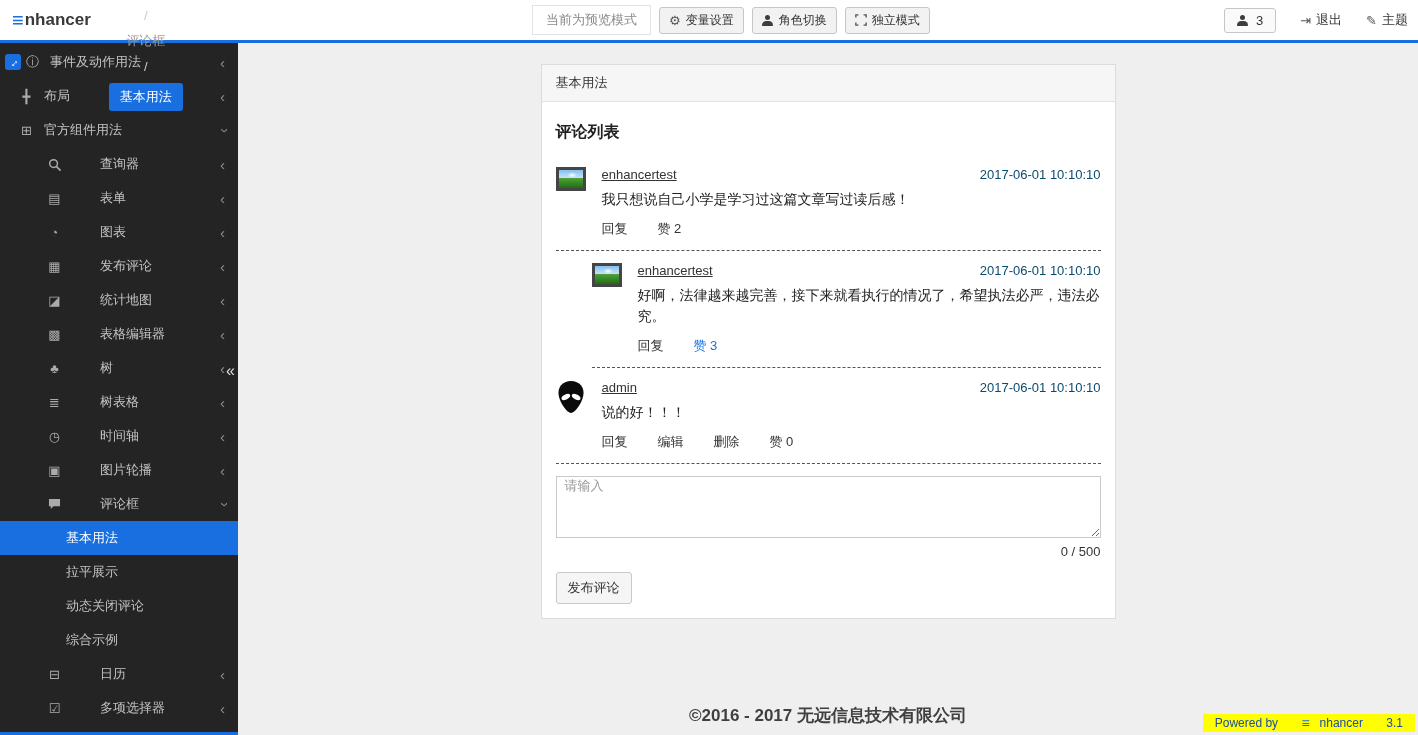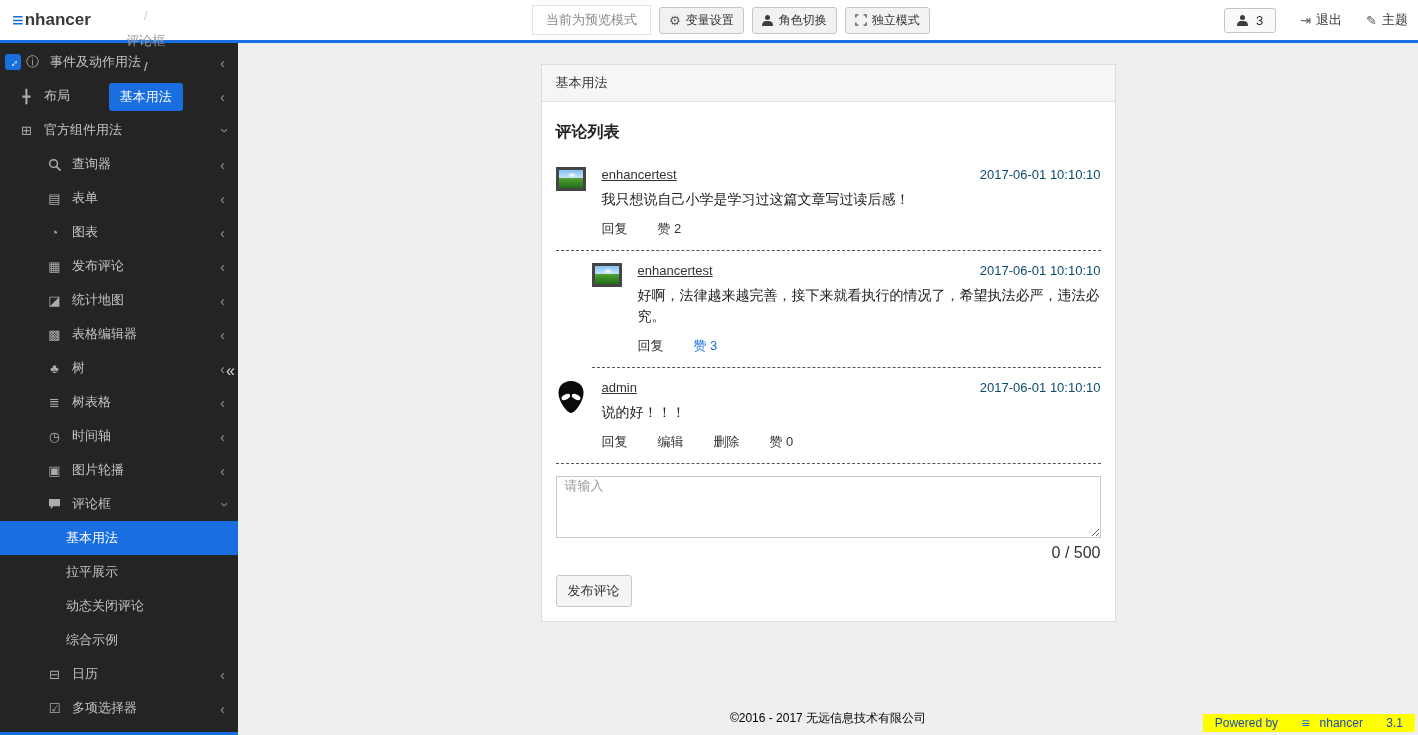--- a/index.html
+++ b/index.html
@@ -33,21 +33,21 @@
   .person::after  { content:""; position:absolute; bottom:0; left:0.5px; width:11px; height:5px;
                     border-radius:5px 5px 1px 1px; background:#3d3d3d; }
 
   
   .sidebar { position:absolute; top:43px; left:0; width:238px; bottom:0; background:#242424;
              padding-top:2px; z-index:5; }
   .srow { position:relative; height:34px; display:flex; align-items:center; color:#c2c2c2;
           font-size:13px; cursor:pointer; }
   .l1 { padding-left:18px; }
   .l1.first { padding-left:24px; }
-  .l2 { padding-left:46px; }
+  .l2 { padding-left:46px;gap:28px; }
   .l3 { padding-left:66px; }
   .sicon { width:17px; margin-right:9px; color:#ababab; font-size:13px; display:inline-flex;
            align-items:center; justify-content:center; flex:0 0 17px; }
   .chev { position:absolute; right:13px; color:#8f8f8f; font-size:15px; line-height:1; }
   .chev.down { transform:rotate(-90deg); }
   .srow.active { background:#1a6fe0; color:#fff; }
   .expand-badge { position:absolute; left:5px; top:9px; width:16px; height:16px; background:#1a6fe0;
                   border-radius:3px; color:#fff; display:flex; align-items:center; justify-content:center; }
   .expand-badge > span { display:inline-block; transform:rotate(-45deg); font-size:11px; line-height:1; }
   .collapse-ctl { position:absolute; top:319px; right:3px; color:#ddd; font-size:16px; cursor:pointer; z-index:6; }
@@ -74,25 +74,25 @@
   .c-text { font-size:14px; color:#222; line-height:1.55; margin-bottom:9px; }
   .c-actions { display:flex; gap:30px; }
   .c-act { font-size:13px; color:#333; cursor:pointer; text-decoration:none; }
   .c-act.liked { color:#1a6fe0; }
   .dash { border-top:1px dashed #555; margin:12px 0; }
   .nested { margin-left:36px; }
 
   .comment-input { display:block; width:100%; height:62px; border:1px solid #c9c9c9; padding:0 8px;
                    font-size:13px; font-family:inherit; color:#333; resize:both; margin-top:4px; background:#fff; }
   .comment-input::placeholder { color:#9a9a9a; }
-  .counter { text-align:right; font-size:16px; color:#333; margin:6px 0 13px; }
+  .counter { text-align:right; font-size:13px; color:#333; margin:6px 0 13px; }
   .submit { background:#f5f5f5; border:1px solid #c9c9c9; border-radius:3px; padding:6px 11px;
             font-size:13px; color:#333; font-family:inherit; cursor:pointer; margin-bottom:2px; }
 
-  .copyright { position:absolute; bottom:8px; left:0; right:0; text-align:center; font-size:12px; color:#000000; }
+  .copyright { position:absolute; bottom:8px; left:0; right:0; text-align:center; font-size:17px; color:#404040;font-weight:bold; }
   .powered { position:absolute; right:3px; bottom:3px; background:#ffff00; padding:2px 12px; font-size:12px;
              color:#1c4ca8; display:flex; align-items:center; gap:10px; z-index:11; cursor:pointer; }
   .powered .p-mark { color:#1a6fe0; font-size:14px; font-weight:bold; line-height:1; }
 </style>
 </head>
 <body>
 
 <div class="topbar">
   <div class="logo">
     <span class="logo-mark">≡</span>

